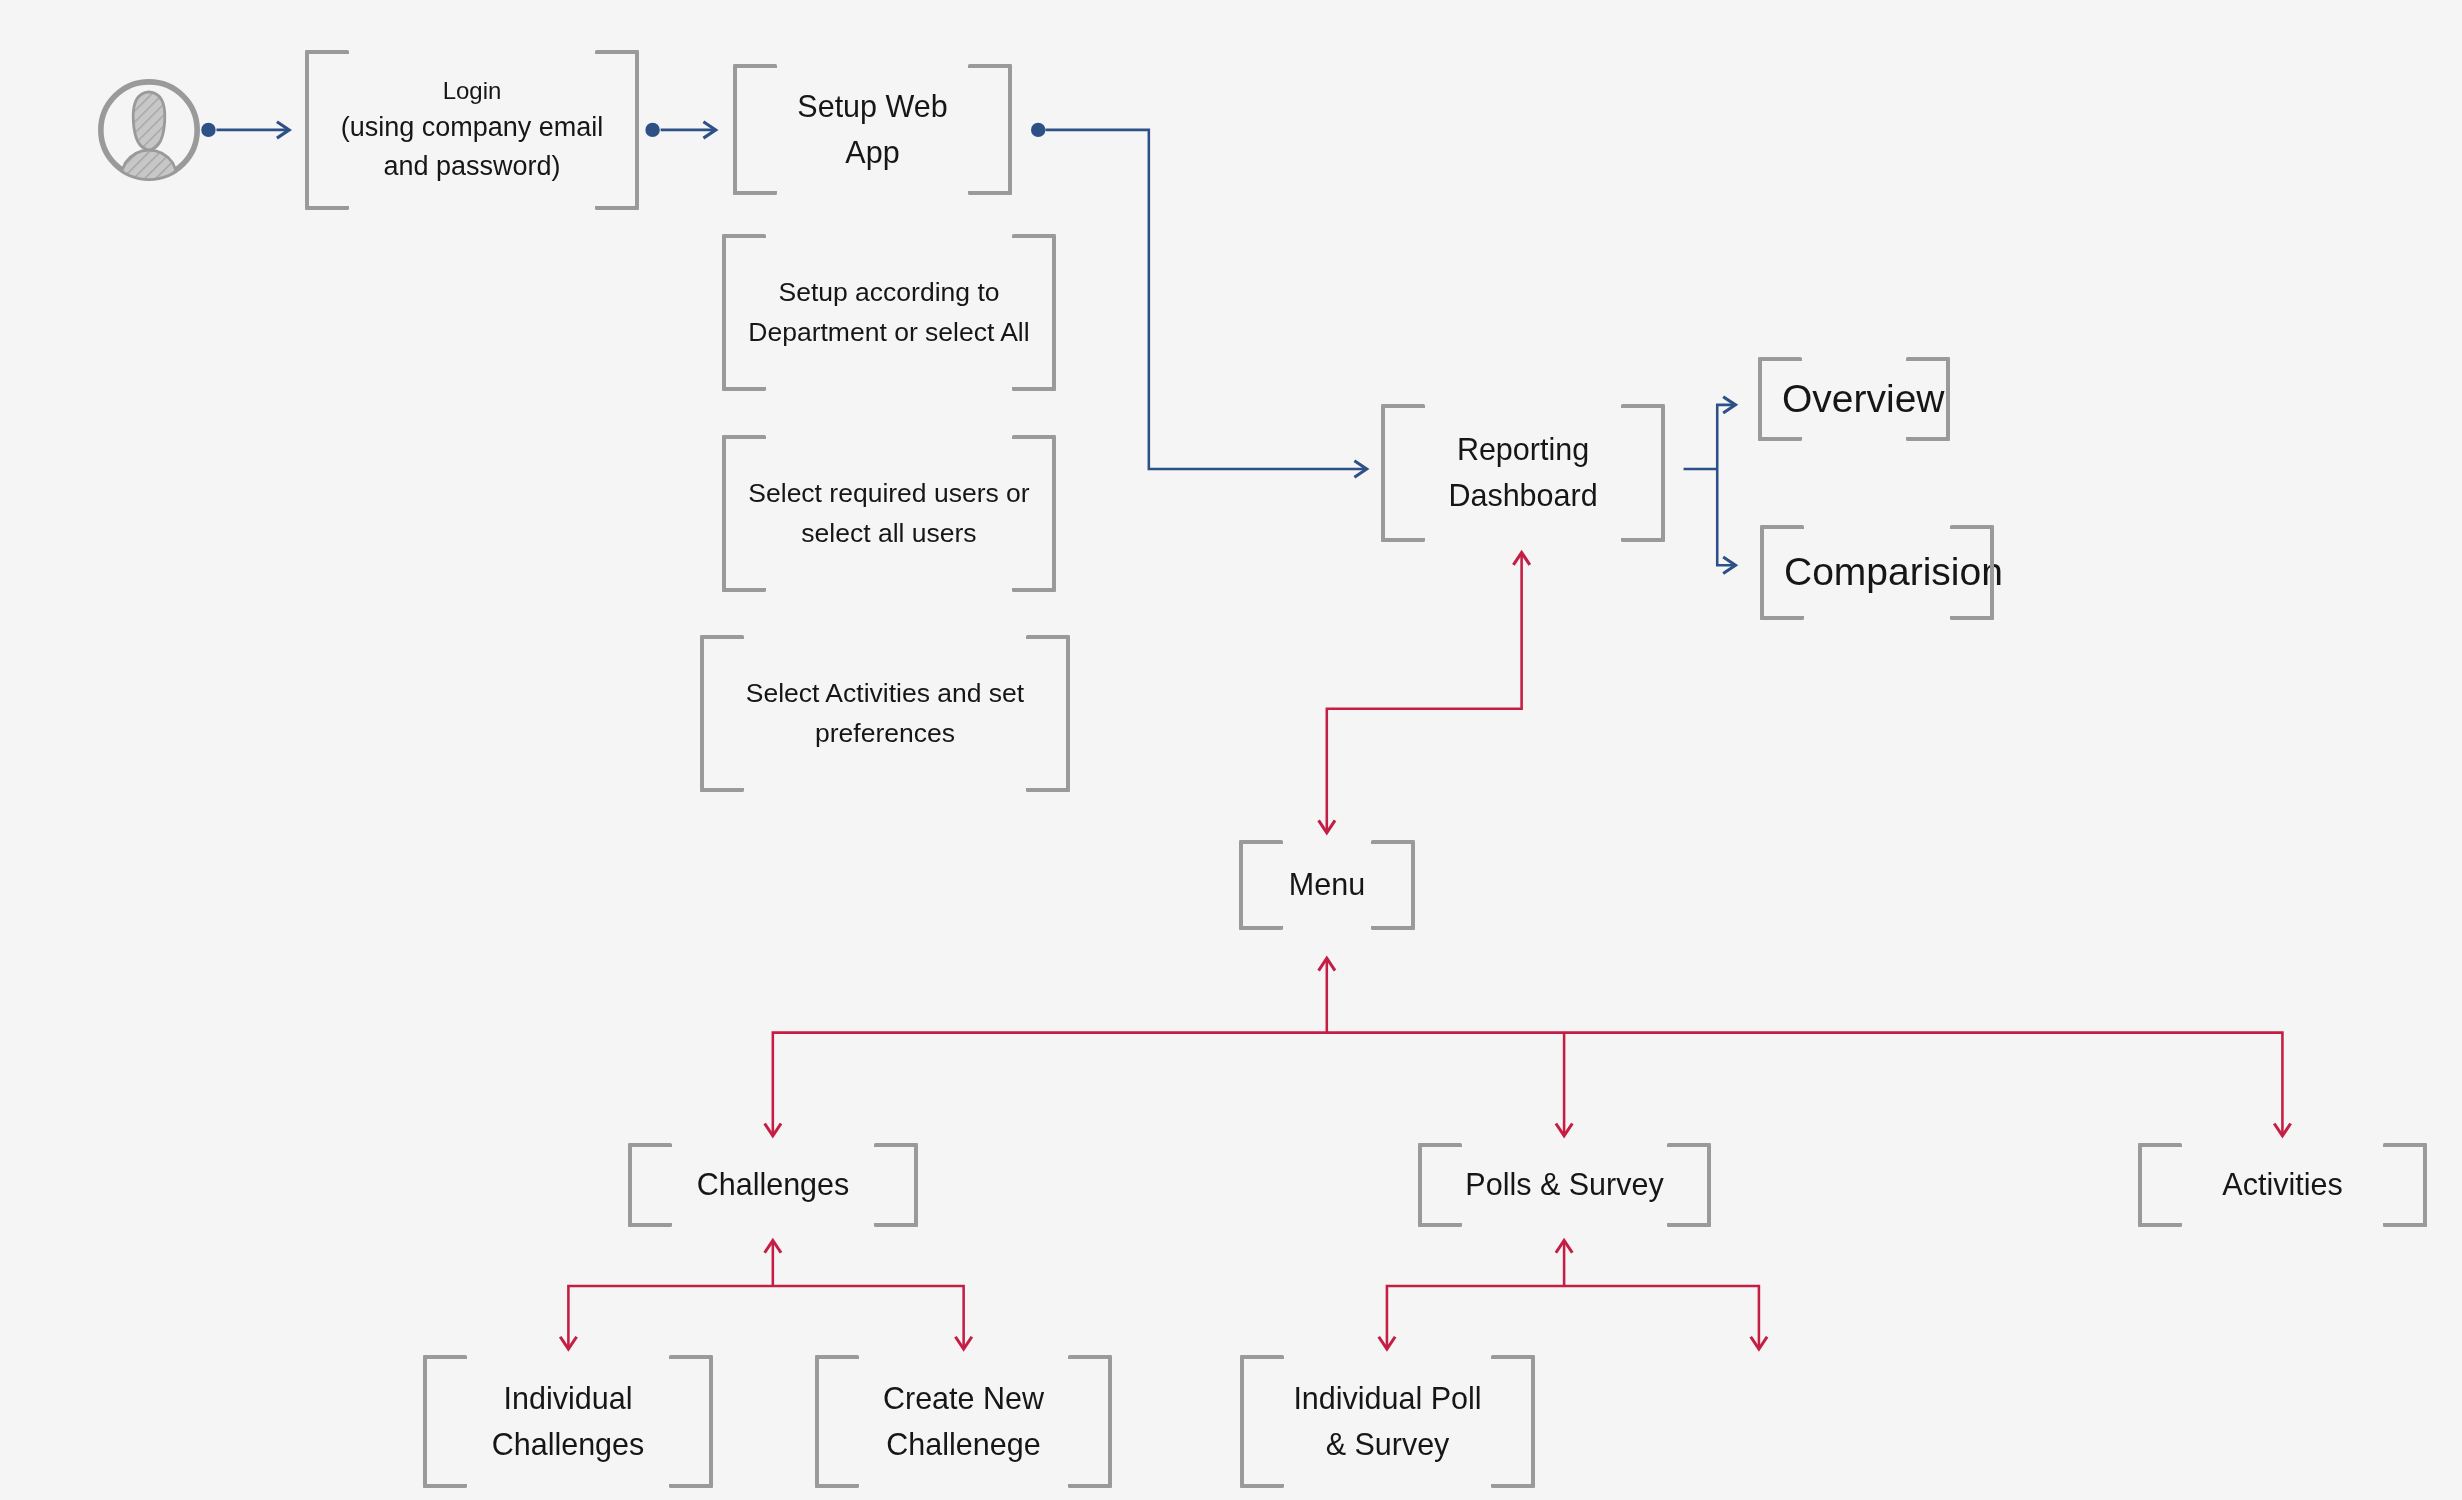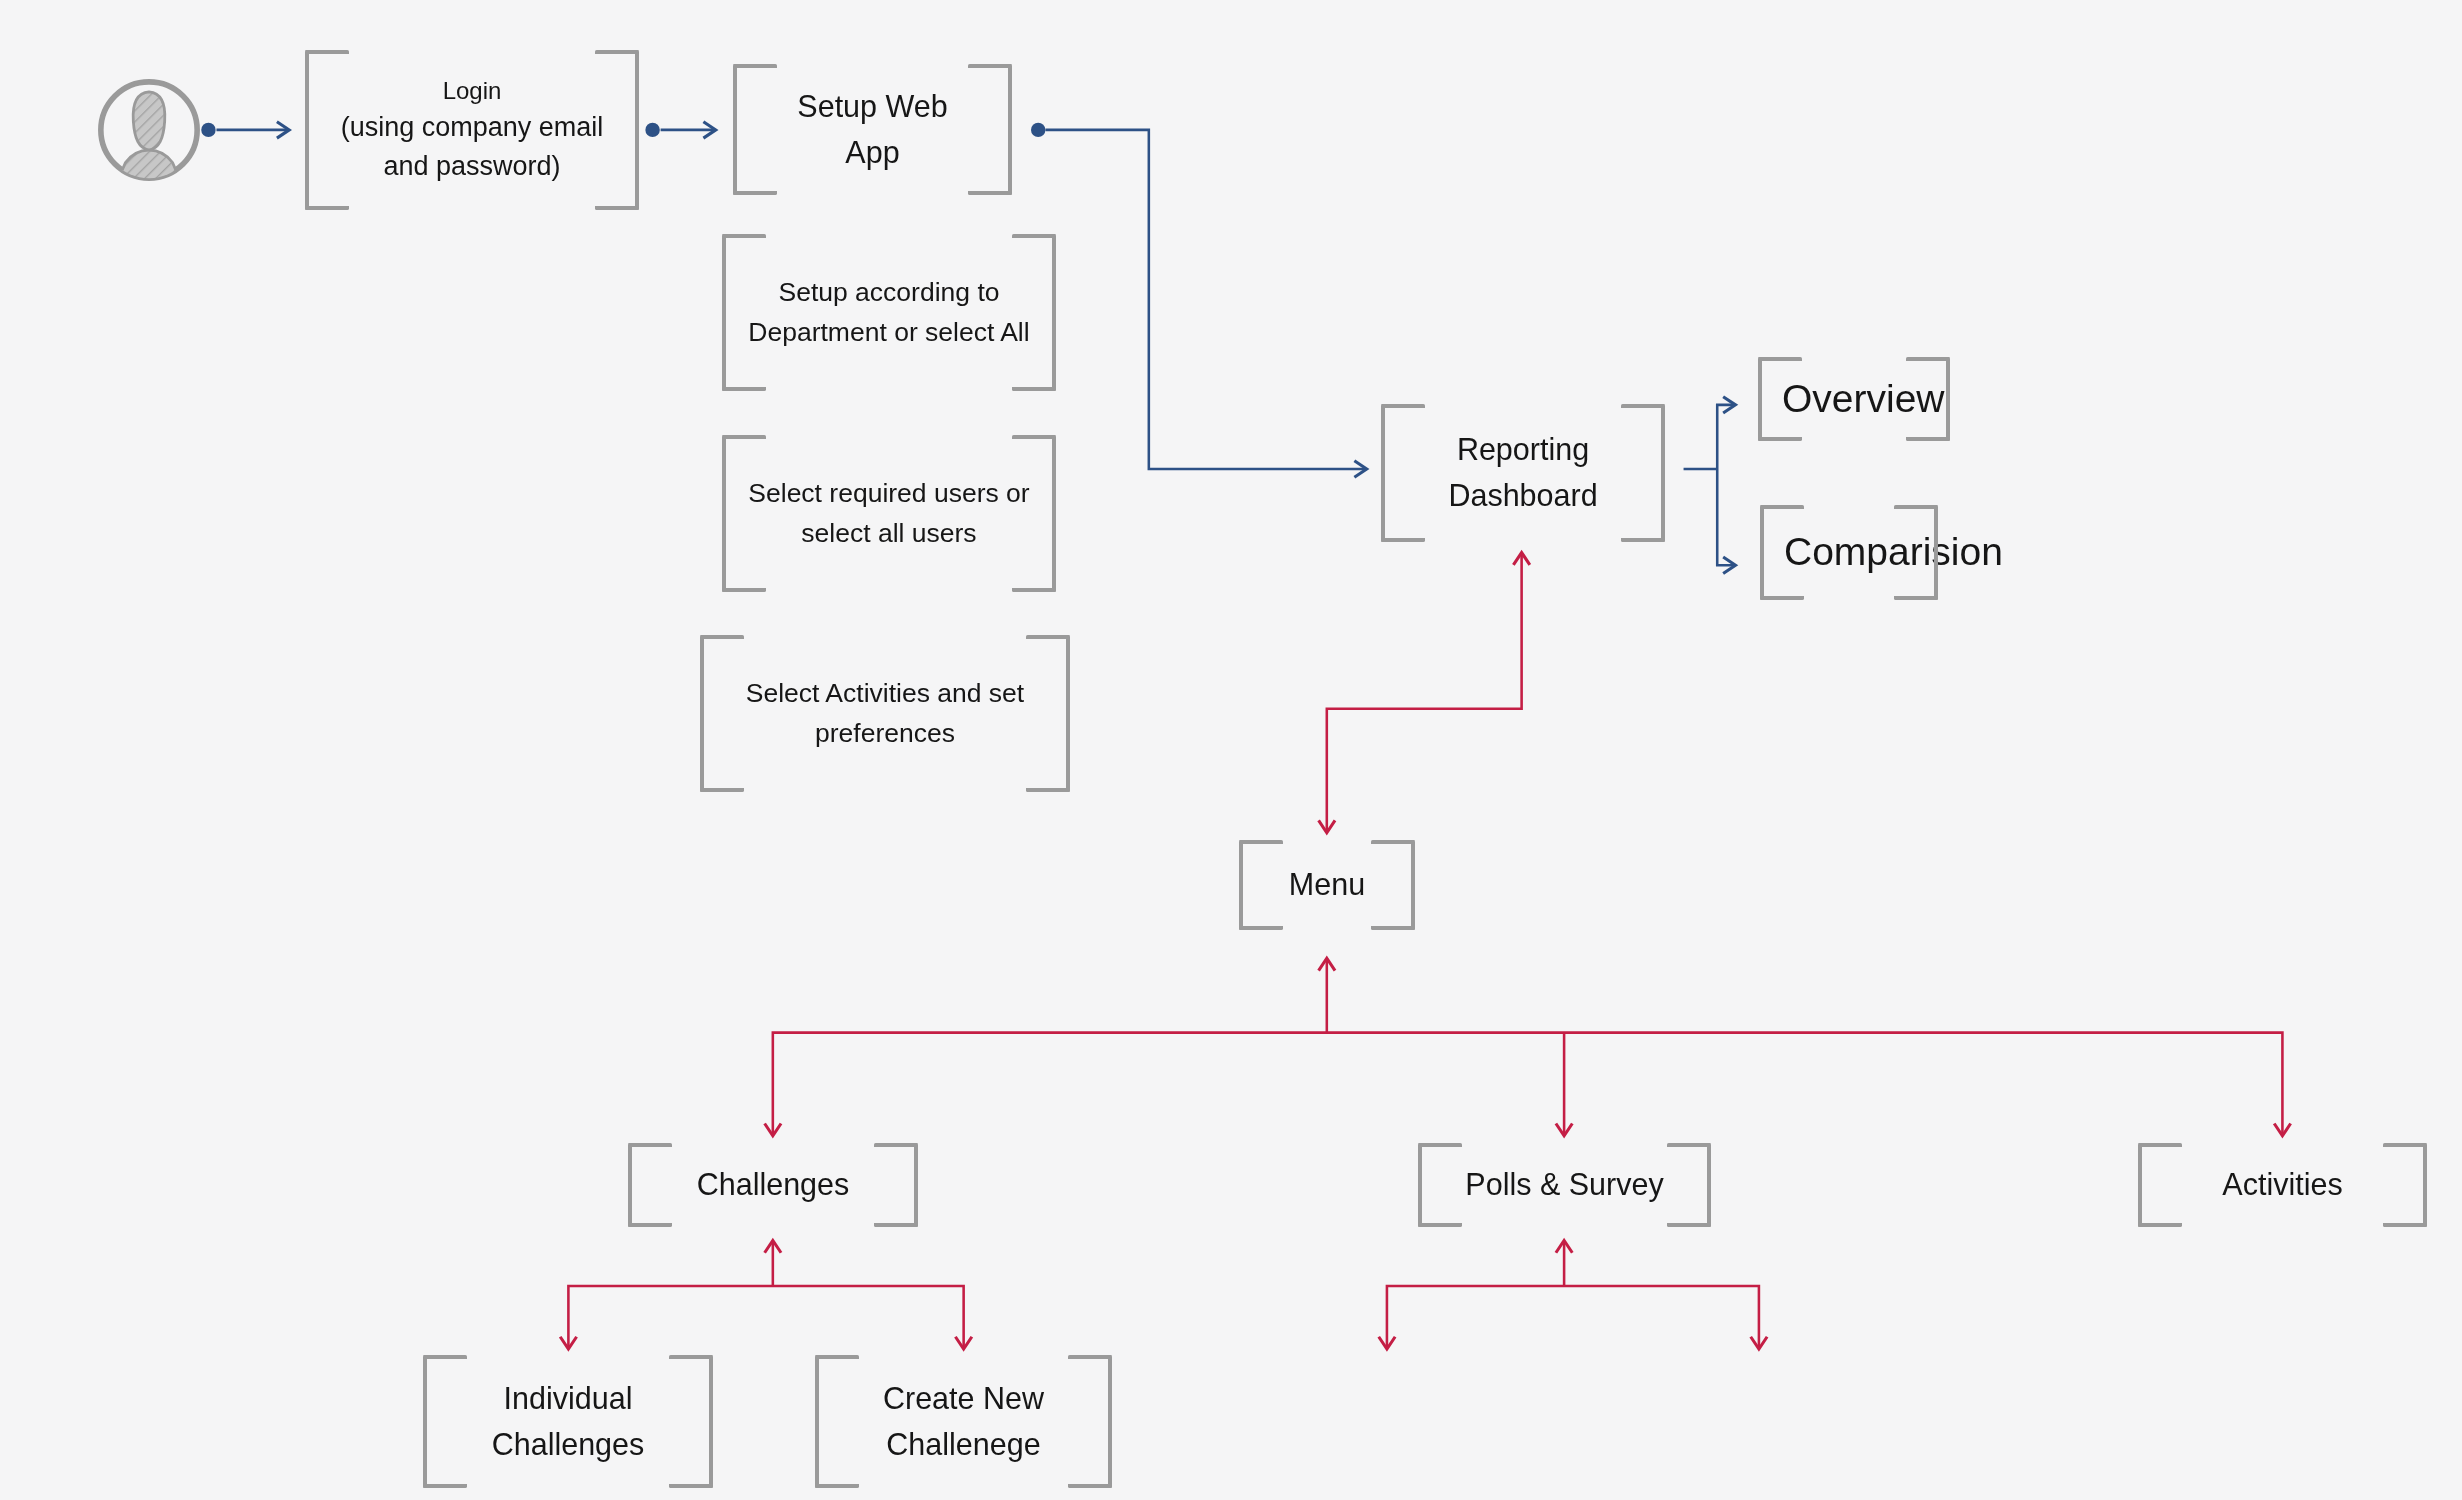--- a/index.html
+++ b/index.html
@@ -141,21 +141,21 @@
   <div class="node" style="left:1381px;top:404px;width:284px;height:138px">
     <div class="lbl">
         <div class="wrapbox" style="max-width:200px">Reporting Dashboard</div>
       </div>
   </div>
 
   <div class="node mid" style="left:1758px;top:357px;width:192px;height:84px">
     <div class="lbl">Overview</div>
   </div>
 
-  <div class="node mid" style="left:1760px;top:505px;width:178px;height:95px">
+  <div class="node mid" style="left:1760px;top:525px;width:234px;height:95px">
     <div class="lbl">Comparision</div>
   </div>
 
   <div class="node" style="left:1239px;top:840px;width:176px;height:90px">
     <div class="lbl">Menu</div>
   </div>
 
   <div class="node" style="left:628px;top:1143px;width:290px;height:84px">
     <div class="lbl">Challenges</div>
   </div>
@@ -173,16 +173,21 @@
         <div class="wrapbox" style="max-width:208px">Individual Challenges</div>
       </div>
   </div>
 
   <div class="node" style="left:815px;top:1355px;width:297px;height:133px">
     <div class="lbl">
         <div class="wrapbox" style="max-width:208px">Create New Challenege</div>
       </div>
   </div>
 
+  <div class="node" style="left:1240px;top:1355px;width:295px;height:133px">
+    <div class="lbl">
+        <div class="wrapbox" style="max-width:208px">Individual Poll &amp; Survey</div>
+      </div>
+  </div>
 
 
 </div>
 
 
 </body></html>

